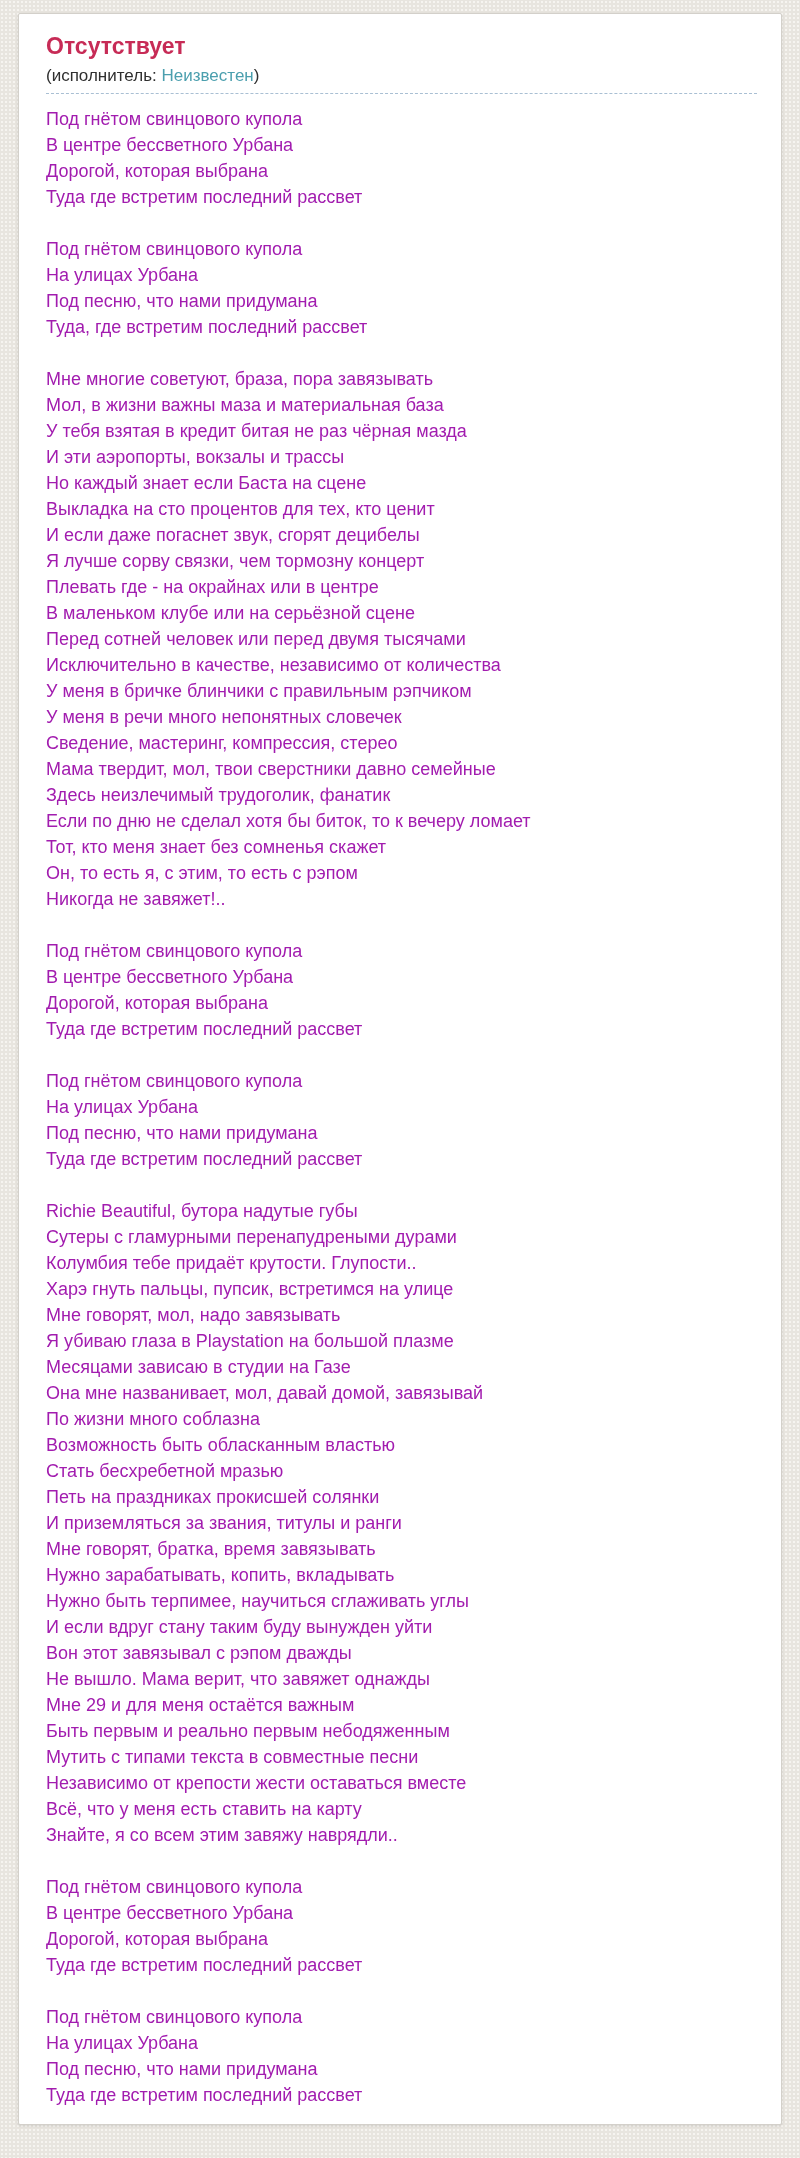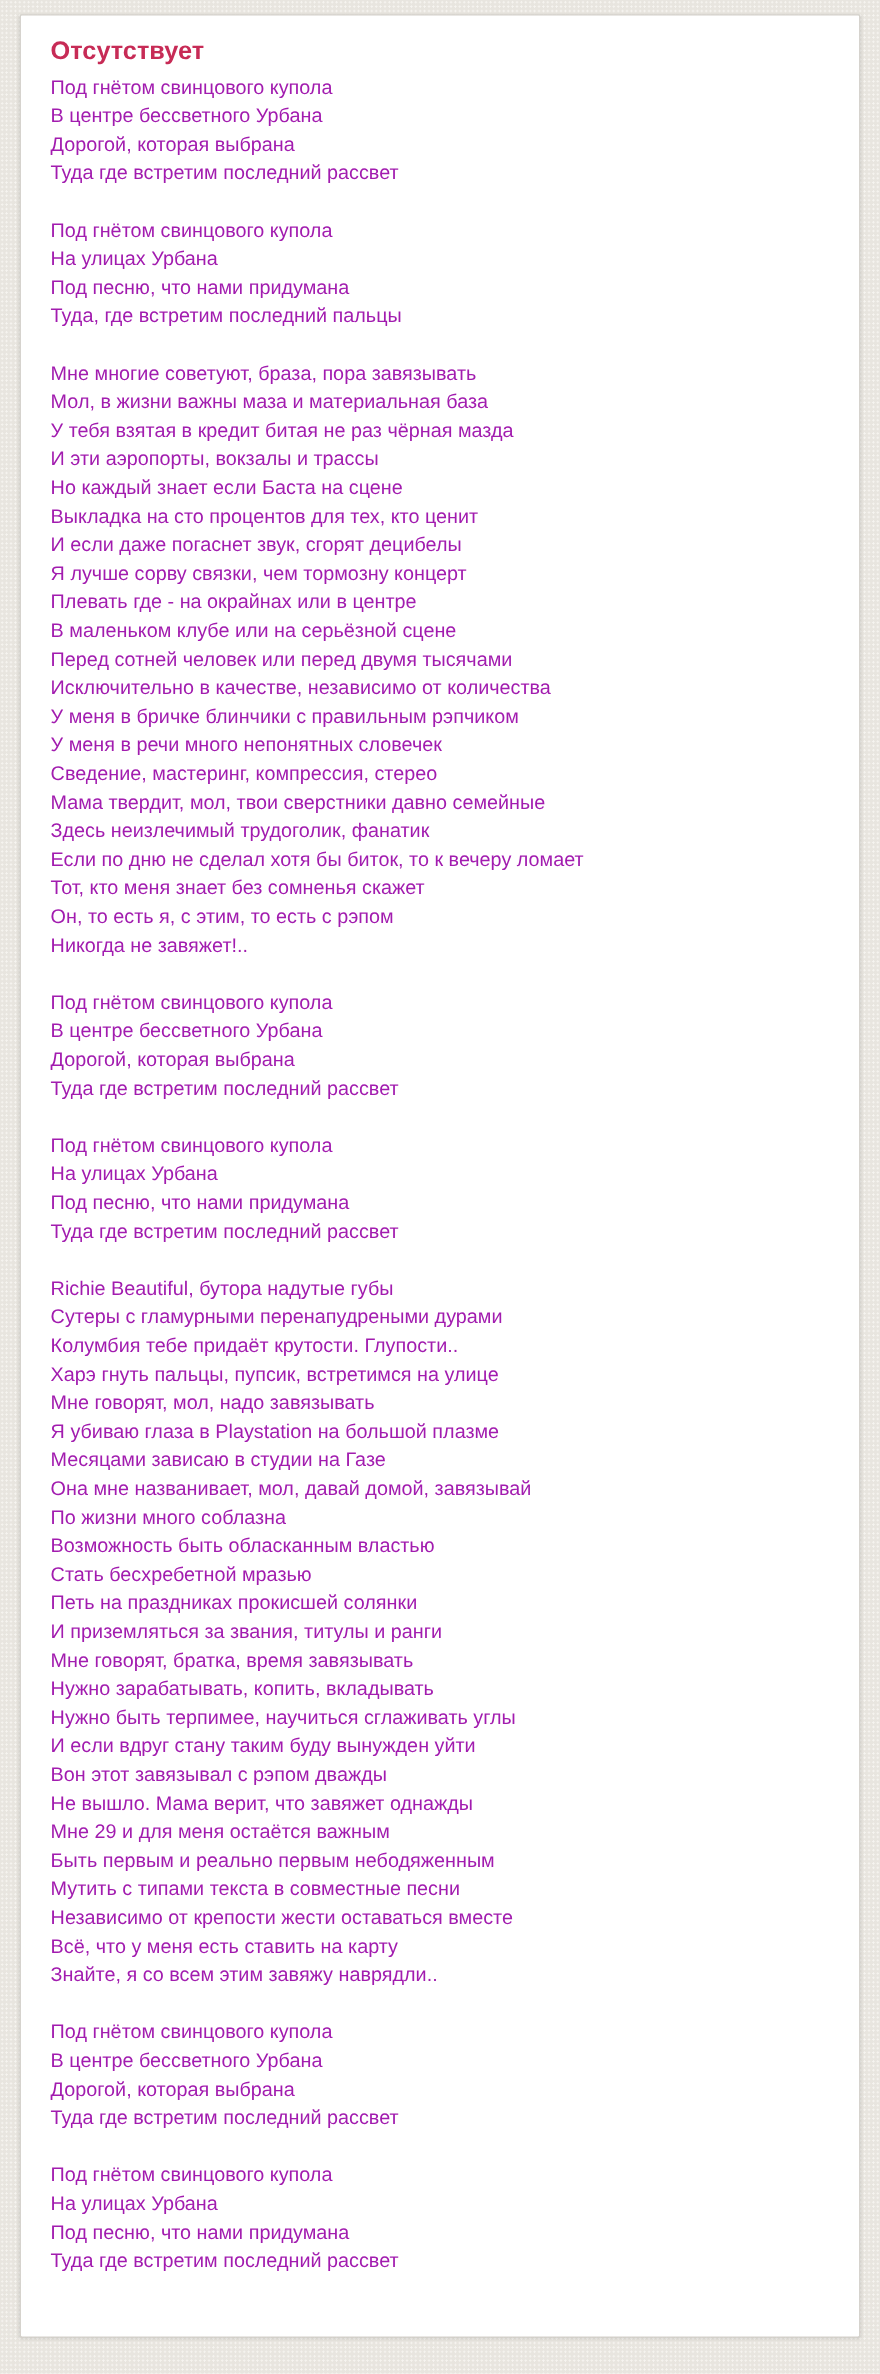--- a/index.html
+++ b/index.html
@@ -47,23 +47,24 @@
     line-height: 26px;
   }
   .stanza { margin: 0 0 26px 0; }
   .stanza:last-child { margin-bottom: 0; }
 </style>
 </head>
 <body>
 
 <div class="card">
   <h1 class="song-title">Отсутствует</h1>
+  <div class="artist-line"><span>(исполнитель: </span><a href="#">Неизвестен</a><span>)</span></div>
   <div class="lyrics" id="lyrics-container">
       <p class="stanza"><span>Под гнётом свинцового купола</span><br><span>В центре бессветного Урбана</span><br><span>Дорогой, которая выбрана</span><br><span>Туда где встретим последний рассвет</span></p>
-      <p class="stanza"><span>Под гнётом свинцового купола</span><br><span>На улицах Урбана</span><br><span>Под песню, что нами придумана</span><br><span>Туда, где встретим последний пальцы</span></p>
+      <p class="stanza"><span>Под гнётом свинцового купола</span><br><span>На улицах Урбана</span><br><span>Под песню, что нами придумана</span><br><span>Туда, где встретим последний рассвет</span></p>
       <p class="stanza"><span>Мне многие советуют, браза, пора завязывать</span><br><span>Мол, в жизни важны маза и материальная база</span><br><span>У тебя взятая в кредит битая не раз чёрная мазда</span><br><span>И эти аэропорты, вокзалы и трассы</span><br><span>Но каждый знает если Баста на сцене</span><br><span>Выкладка на сто процентов для тех, кто ценит</span><br><span>И если даже погаснет звук, сгорят децибелы</span><br><span>Я лучше сорву связки, чем тормозну концерт</span><br><span>Плевать где - на окрайнах или в центре</span><br><span>В маленьком клубе или на серьёзной сцене</span><br><span>Перед сотней человек или перед двумя тысячами</span><br><span>Исключительно в качестве, независимо от количества</span><br><span>У меня в бричке блинчики с правильным рэпчиком</span><br><span>У меня в речи много непонятных словечек</span><br><span>Сведение, мастеринг, компрессия, стерео</span><br><span>Мама твердит, мол, твои сверстники давно семейные</span><br><span>Здесь неизлечимый трудоголик, фанатик</span><br><span>Если по дню не сделал хотя бы биток, то к вечеру ломает</span><br><span>Тот, кто меня знает без сомненья скажет</span><br><span>Он, то есть я, с этим, то есть с рэпом</span><br><span>Никогда не завяжет!..</span></p>
       <p class="stanza"><span>Под гнётом свинцового купола</span><br><span>В центре бессветного Урбана</span><br><span>Дорогой, которая выбрана</span><br><span>Туда где встретим последний рассвет</span></p>
       <p class="stanza"><span>Под гнётом свинцового купола</span><br><span>На улицах Урбана</span><br><span>Под песню, что нами придумана</span><br><span>Туда где встретим последний рассвет</span></p>
       <p class="stanza"><span>Richie Beautiful, бутора надутые губы</span><br><span>Сутеры с гламурными перенапудреными дурами</span><br><span>Колумбия тебе придаёт крутости. Глупости..</span><br><span>Харэ гнуть пальцы, пупсик, встретимся на улице</span><br><span>Мне говорят, мол, надо завязывать</span><br><span>Я убиваю глаза в Playstation на большой плазме</span><br><span>Месяцами зависаю в студии на Газе</span><br><span>Она мне названивает, мол, давай домой, завязывай</span><br><span>По жизни много соблазна</span><br><span>Возможность быть обласканным властью</span><br><span>Стать бесхребетной мразью</span><br><span>Петь на праздниках прокисшей солянки</span><br><span>И приземляться за звания, титулы и ранги</span><br><span>Мне говорят, братка, время завязывать</span><br><span>Нужно зарабатывать, копить, вкладывать</span><br><span>Нужно быть терпимее, научиться сглаживать углы</span><br><span>И если вдруг стану таким буду вынужден уйти</span><br><span>Вон этот завязывал с рэпом дважды</span><br><span>Не вышло. Мама верит, что завяжет однажды</span><br><span>Мне 29 и для меня остаётся важным</span><br><span>Быть первым и реально первым небодяженным</span><br><span>Мутить с типами текста в совместные песни</span><br><span>Независимо от крепости жести оставаться вместе</span><br><span>Всё, что у меня есть ставить на карту</span><br><span>Знайте, я со всем этим завяжу наврядли..</span></p>
       <p class="stanza"><span>Под гнётом свинцового купола</span><br><span>В центре бессветного Урбана</span><br><span>Дорогой, которая выбрана</span><br><span>Туда где встретим последний рассвет</span></p>
       <p class="stanza"><span>Под гнётом свинцового купола</span><br><span>На улицах Урбана</span><br><span>Под песню, что нами придумана</span><br><span>Туда где встретим последний рассвет</span></p>
     </div>
 </div>
 
 </body></html>

